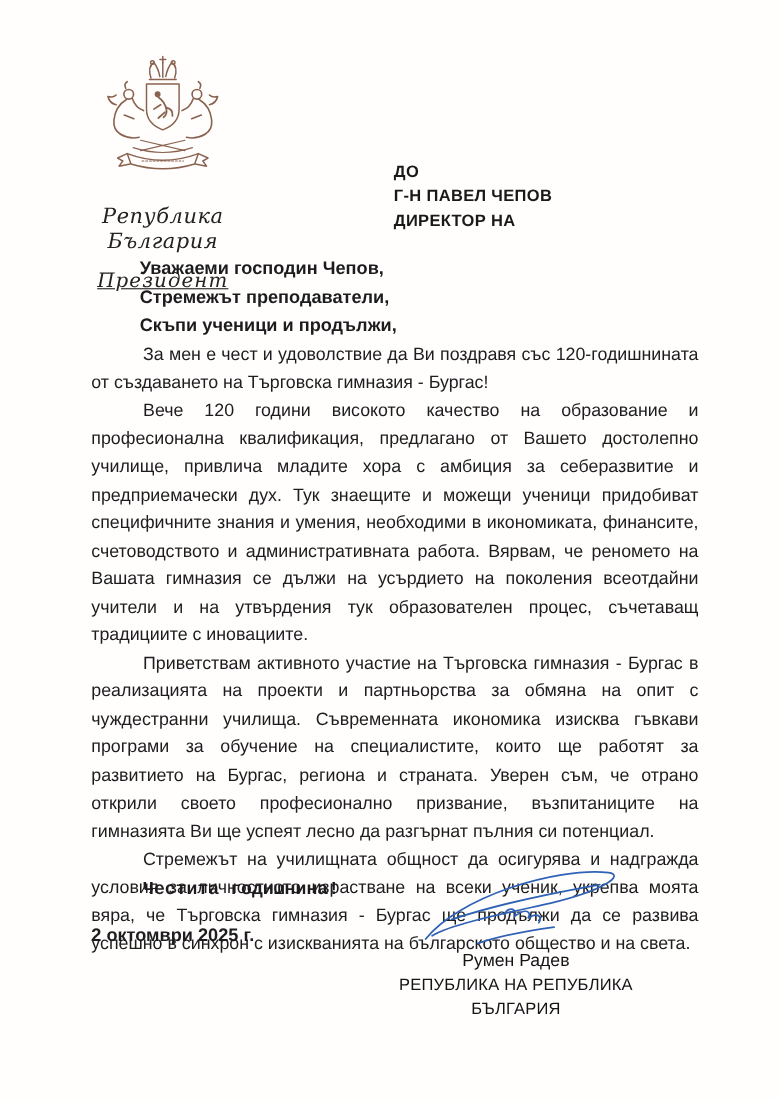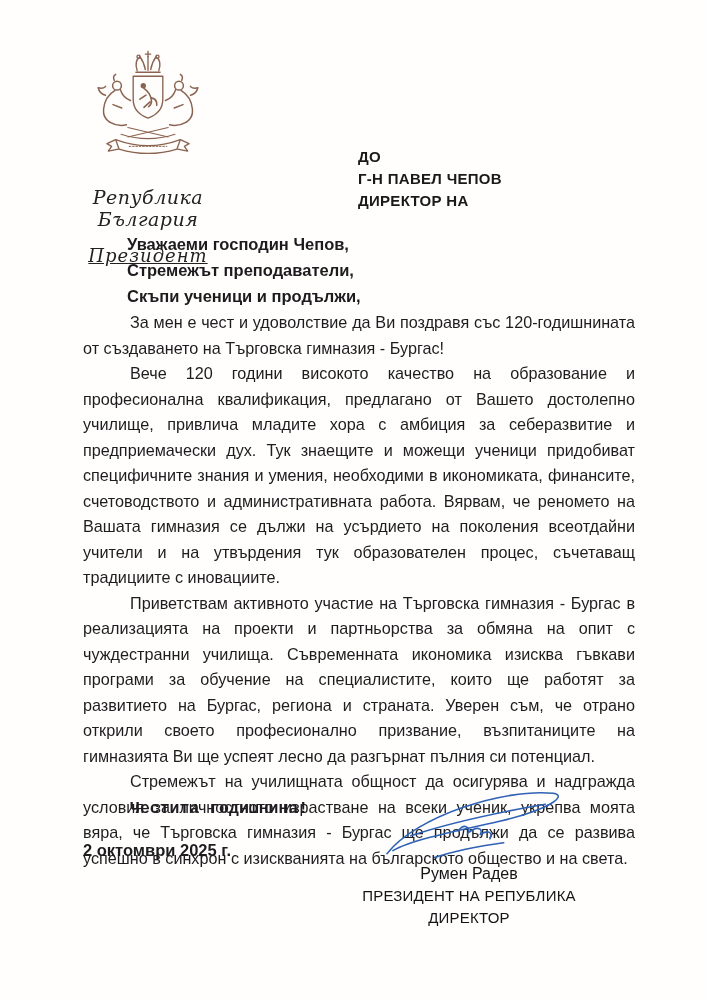--- a/index.html
+++ b/index.html
@@ -148,16 +148,16 @@
   <svg class="autograph" width="188" height="76" viewBox="0 0 190 76" aria-hidden="true">
     <g stroke="#2f62b5" fill="none" stroke-width="1.6" stroke-linecap="round">
       <path d="M4,70 C34,32 122,4 172,9 C187,11 169,25 119,37 C79,46 28,56 10,67"></path>
       <path d="M28,52 C82,34 142,24 164,20"></path>
       <path d="M76,47 c6,-8 12,-4 10,2 c10,-8 16,-4 12,2 c8,-6 14,-2 10,4"></path>
       <path d="M52,74 c24,-8 48,-12 70,-15"></path>
     </g>
   </svg>
   <div class="sign-block">
     <div class="sign-name">Румен Радев</div>
-    <div class="sign-title">ПРЕЗИДЕНТ НА РЕПУБЛИКА ДИРЕКТОР</div>
+    <div class="sign-title">РЕПУБЛИКА НА РЕПУБЛИКА БЪЛГАРИЯ</div>
   </div>
 
 </div>
 
 </body></html>

